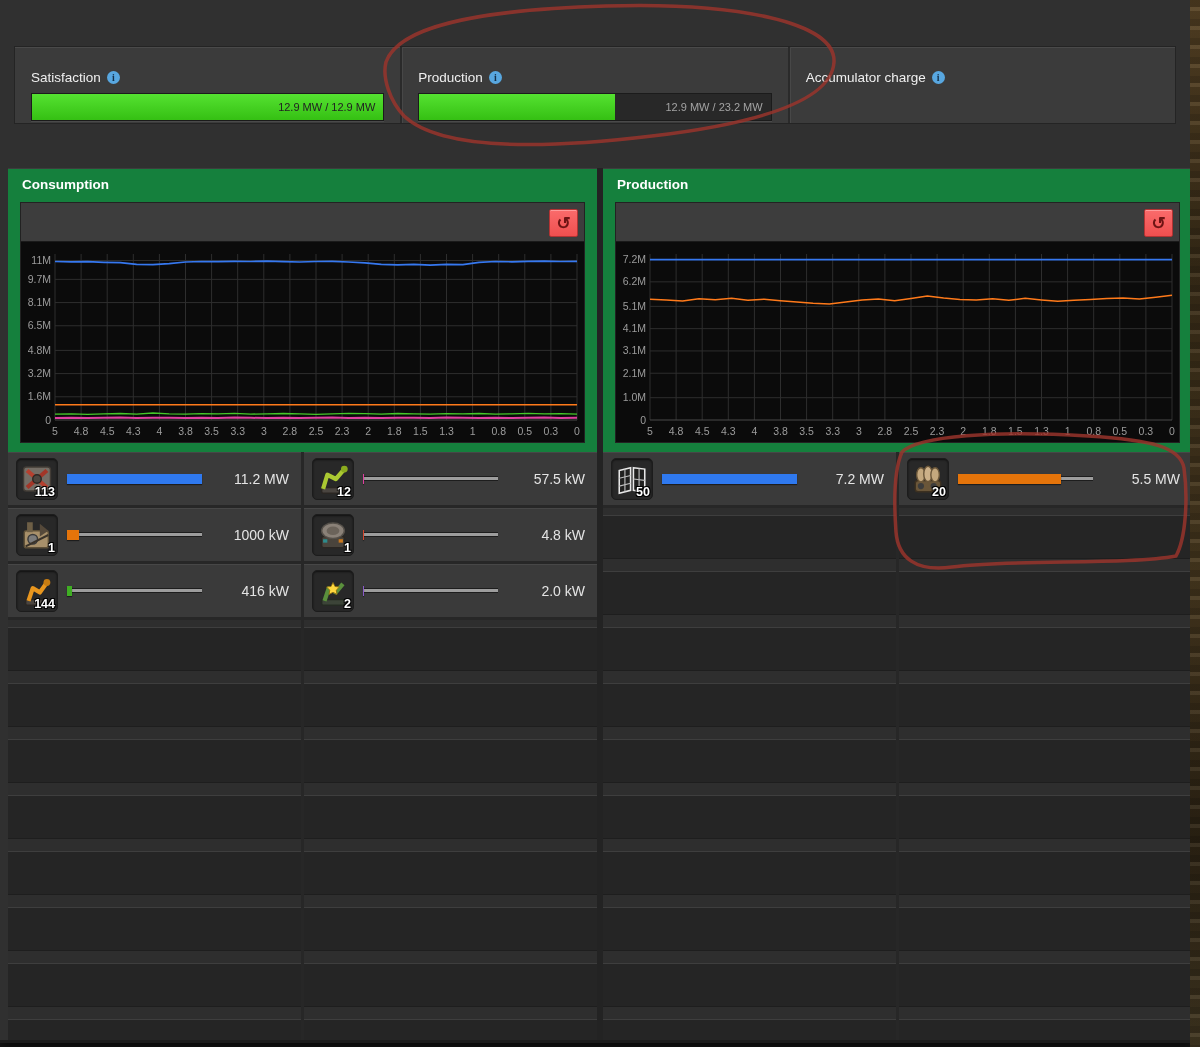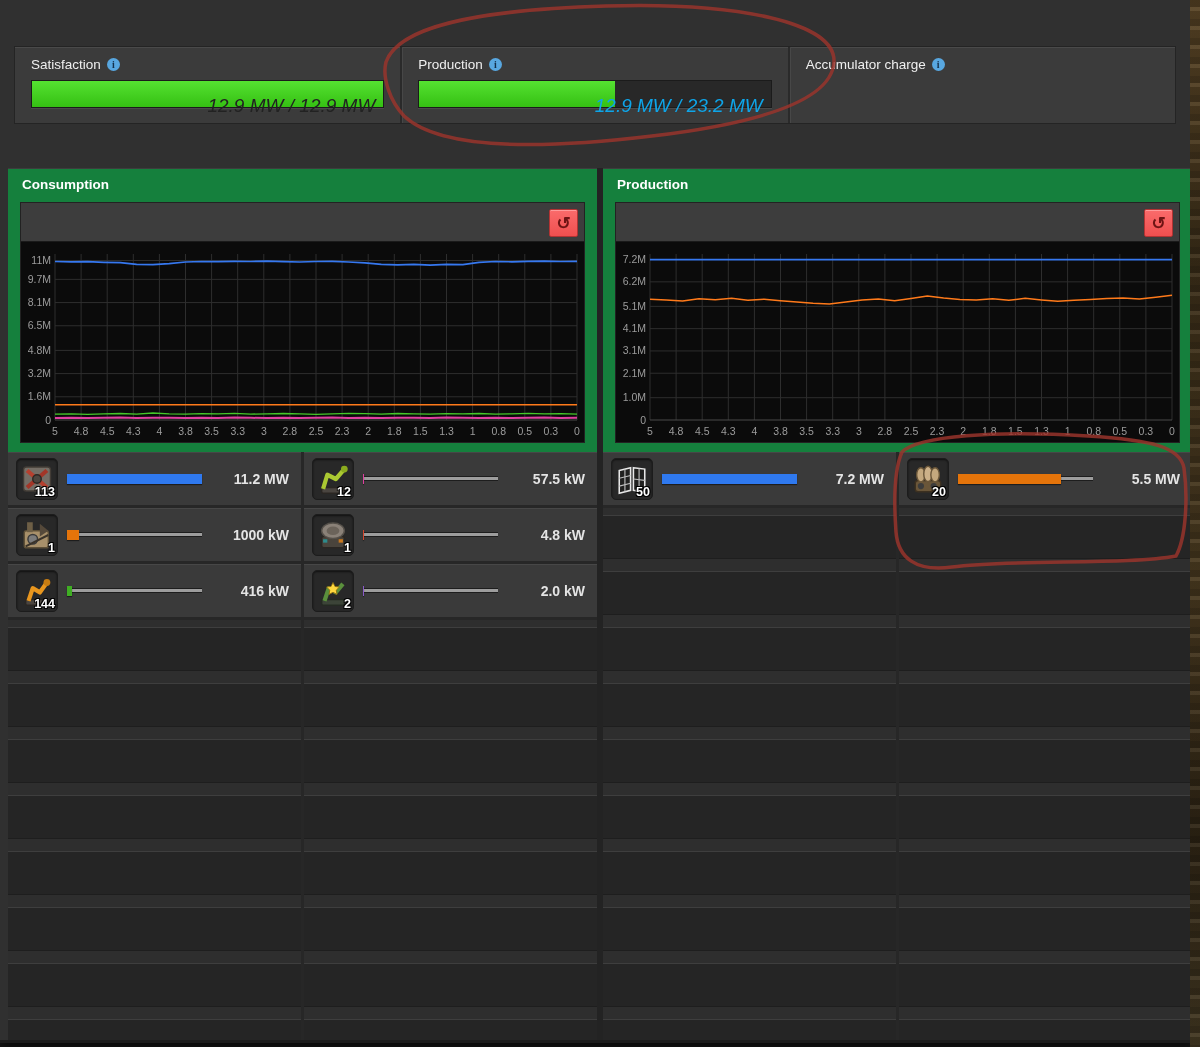--- a/index.html
+++ b/index.html
@@ -24,30 +24,30 @@
   .title{color:#ffe6c0;font-weight:bold;font-size:17px;letter-spacing:.2px;white-space:nowrap;}
   .drag-stripes{flex:1;height:22px;margin-top:2px;
     background:repeating-linear-gradient(90deg,#383838 0 2px,#2a2a2a 2px 5px);
     box-shadow:inset 0 1px 2px rgba(0,0,0,.45);}
   .tb-btn{width:28px;height:25px;background:linear-gradient(#2c2c2c,#212121);
     border:1px solid #181818;border-radius:3px;display:flex;align-items:center;justify-content:center;
     color:#d6d6d6;font-size:14px;font-weight:bold;box-shadow:inset 0 1px 0 #3d3d3d;cursor:pointer;}
   
   .stats{position:absolute;left:14px;top:46px;width:1162px;height:78px;background:#3b3b3b;
     border:1px solid #242424;box-shadow:inset 0 1px 0 #4a4a4a;display:flex;box-sizing:border-box;}
-  .stat{flex:1;padding:10px 16px 0 16px;position:relative;}
+  .stat{flex:1;padding:23px 16px 0 16px;position:relative;}
   .stat + .stat{border-left:2px solid #2a2a2a;box-shadow:inset 1px 0 0 #474747;}
   .stat-label{color:#efefef;font-size:13.5px;display:flex;align-items:center;gap:6px;}
   .info-icon{width:13px;height:13px;border-radius:50%;background:#58a7e0;color:#14304a;
     font-size:10px;font-weight:bold;display:inline-flex;align-items:center;justify-content:center;
     font-family:"Liberation Serif",serif;}
   .stat-bar{margin-top:8px;height:26px;background:#282828;border:1px solid #1b1b1b;
     position:relative;box-shadow:0 1px 0 #4a4a4a;}
   .stat-fill{position:absolute;left:0;top:0;bottom:0;background:linear-gradient(#55e231,#35c013);}
-  .stat-value{position:absolute;right:8px;top:12px;line-height:26px;font-size:19px;font-style:italic;}
+  .stat-value{position:absolute;right:8px;top:0;line-height:26px;font-size:11px;}
   
   .time-row{position:absolute;left:12px;top:133px;width:1164px;height:30px;display:flex;gap:3px;}
   .time-btn{flex:1;display:flex;align-items:center;justify-content:center;font-size:13.5px;font-weight:bold;
     color:#1e1e1e;background:linear-gradient(#a6a6a6,#8a8a8a);border:1px solid #4c4c4c;
     box-shadow:inset 0 1px 0 #c0c0c0, 0 2px 0 rgba(0,0,0,.35);cursor:pointer;box-sizing:border-box;}
   .time-btn.selected{background:linear-gradient(#ffd27c,#eca43e);border-color:#8f6015;
     box-shadow:inset 0 1px 0 #ffe4ae, 0 2px 0 rgba(0,0,0,.35);}
   
   .panel{position:absolute;top:168px;width:589px;height:872px;background:#15803d;
     box-shadow:inset 0 1px 0 #3d3d3d;}
@@ -69,21 +69,21 @@
     box-shadow:inset 0 1px 0 #474747;display:flex;align-items:center;padding:0 12px 0 8px;gap:9px;box-sizing:content-box;}
   .icon-tile{width:40px;height:40px;background:#282828;border:1px solid #1c1c1c;border-radius:5px;
     position:relative;flex:0 0 auto;box-shadow:inset 0 1px 2px rgba(0,0,0,.6);cursor:pointer;}
   .icon-tile svg{position:absolute;left:3px;top:3px;}
   .icon-count{position:absolute;right:2px;bottom:0px;color:#fff;font-size:12.5px;font-weight:bold;
     text-shadow:1px 1px 0 #000,-1px 1px 0 #000,1px -1px 0 #000,-1px -1px 0 #000;}
   .row-bar{flex:1;height:10px;position:relative;}
   .row-track{position:absolute;left:0;right:0;top:3.5px;height:3px;background:#9d9d9d;
     box-shadow:0 1px 0 #1d1d1d, 0 -1px 0 #1d1d1d;}
   .row-fill{position:absolute;left:0;top:0;height:10px;box-shadow:0 1px 1px rgba(0,0,0,.5);}
-  .row-value{width:78px;text-align:right;color:#e4e4e4;font-size:14px;flex:0 0 auto;font-weight:bold;}
+  .row-value{width:78px;text-align:right;color:#e4e4e4;font-size:14px;flex:0 0 auto;}
   .empty-slot{height:44px;margin:0 0 12px 0;background:#252525;
     box-shadow:inset 0 1px 0 #3e3e3e, inset 0 -1px 0 #1e1e1e;}
   .empty-slot.first{margin-top:7px;}
   
   .annotation{position:absolute;left:0;top:0;z-index:60;pointer-events:none;}
   .win-bottom{position:absolute;left:0;top:1040px;width:1190px;height:3px;background:#1c1c1c;}
 </style>
 </head>
 <body>
 
@@ -100,21 +100,21 @@
           <div class="stat-value" style="color: rgb(34, 34, 34);">12.9 MW / 12.9 MW</div>
         </div>
       </div>
       <div class="stat">
         <div class="stat-label">
           <span>Production</span>
           <span class="info-icon">i</span>
         </div>
         <div class="stat-bar">
           <div class="stat-fill" style="width: 55.6%;"></div>
-          <div class="stat-value" style="color: #0ea5e9;">12.9 MW / 23.2 MW</div>
+          <div class="stat-value" style="color: #a3a3a3;">12.9 MW / 23.2 MW</div>
         </div>
       </div>
       <div class="stat">
         <div class="stat-label">
           <span>Accumulator charge</span>
           <span class="info-icon">i</span>
         </div>
       </div>
     </div>
 

